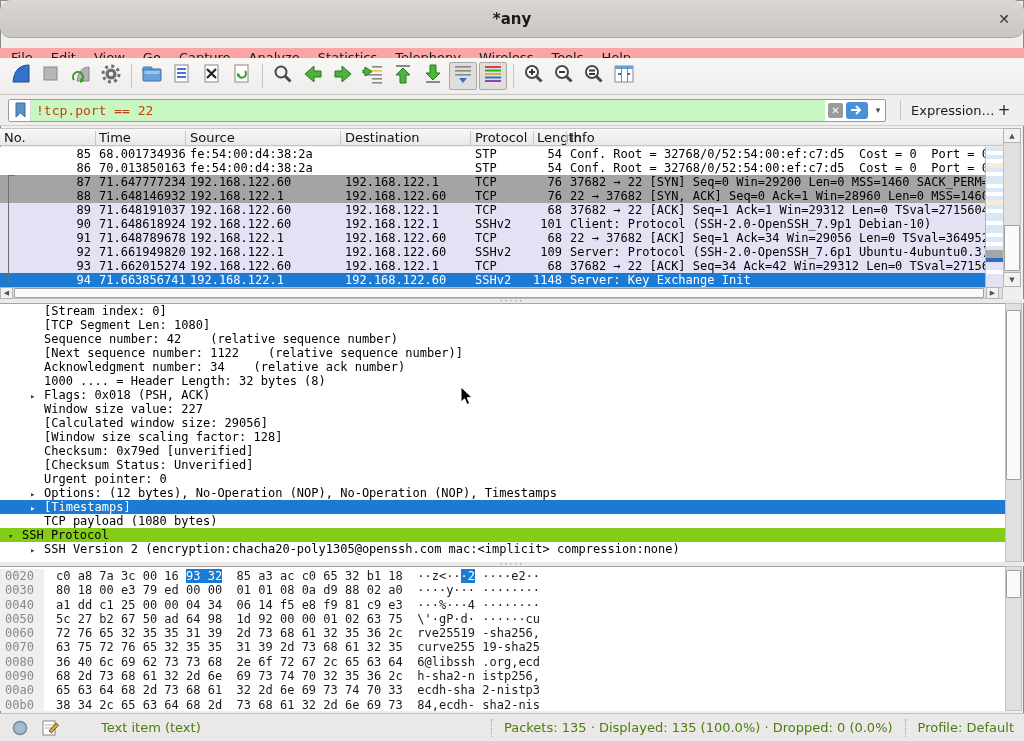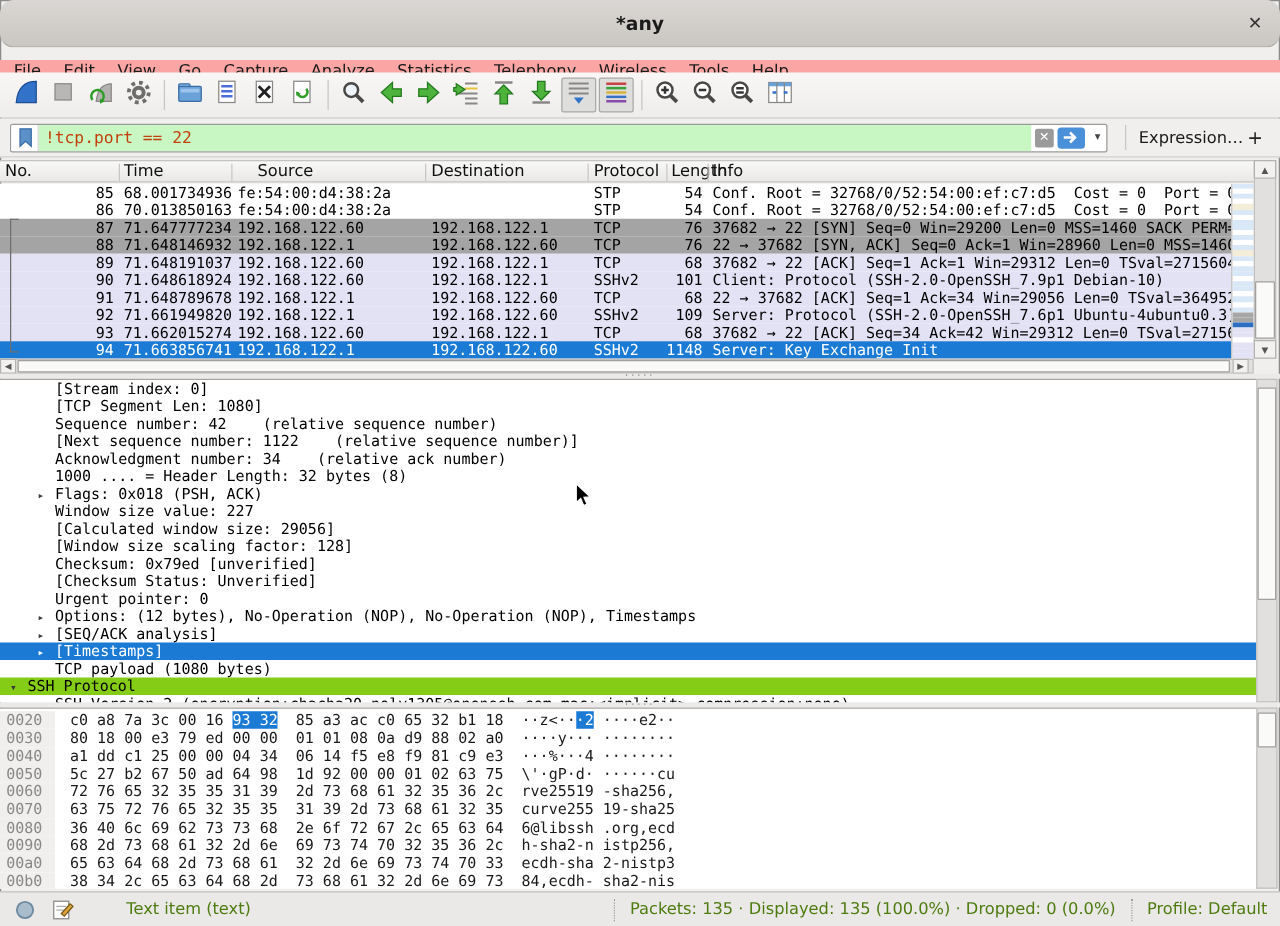--- a/index.html
+++ b/index.html
@@ -307,21 +307,21 @@
       <span id="filter-caret">▾</span>
     </div>
     <span id="expr-sep"></span>
     <span id="expression-label">Expression…</span>
     <span id="add-filter-btn">+</span>
   </div>
 
   <div id="pl-header">
       <span class="hcell" style="left: 4px;">No.</span>
       <span class="hcell" style="left: 99px;">Time</span>
-      <span class="hcell" style="left: 190px; margin-left: 16px;">Source</span>
+      <span class="hcell" style="left: 190px;">Source</span>
       <span class="hcell" style="left: 345px;">Destination</span>
       <span class="hcell" style="left: 475px;">Protocol</span>
       <span class="hcell" style="left: 537px;">Length</span>
       <span class="hcell" style="left: 570px;">Info</span>
       <span class="hsep" style="left: 95px;"></span>
       <span class="hsep" style="left: 185px;"></span>
       <span class="hsep" style="left: 340px;"></span>
       <span class="hsep" style="left: 470px;"></span>
       <span class="hsep" style="left: 533px;"></span>
       <span class="hsep" style="left: 566px;"></span>
@@ -397,21 +397,20 @@
       <div class="dl" style="padding-left: 44px;"><span class="txt">Acknowledgment number: 34    (relative ack number)</span></div>
       <div class="dl" style="padding-left: 44px;"><span class="txt">1000 .... = Header Length: 32 bytes (8)</span></div>
       <div class="dl" style="padding-left: 30px;"><span class="tri">▸</span><span class="txt">Flags: 0x018 (PSH, ACK)</span></div>
       <div class="dl" style="padding-left: 44px;"><span class="txt">Window size value: 227</span></div>
       <div class="dl" style="padding-left: 44px;"><span class="txt">[Calculated window size: 29056]</span></div>
       <div class="dl" style="padding-left: 44px;"><span class="txt">[Window size scaling factor: 128]</span></div>
       <div class="dl" style="padding-left: 44px;"><span class="txt">Checksum: 0x79ed [unverified]</span></div>
       <div class="dl" style="padding-left: 44px;"><span class="txt">[Checksum Status: Unverified]</span></div>
       <div class="dl" style="padding-left: 44px;"><span class="txt">Urgent pointer: 0</span></div>
       <div class="dl" style="padding-left: 30px;"><span class="tri">▸</span><span class="txt">Options: (12 bytes), No-Operation (NOP), No-Operation (NOP), Timestamps</span></div>
-      <div class="dl" style="padding-left: 30px;"><span class="tri">▸</span><span class="txt">[SEQ/ACK analysis]</span></div>
       <div class="dl sel" style="padding-left: 30px;"><span class="tri">▸</span><span class="txt">[Timestamps]</span></div>
       <div class="dl" style="padding-left: 44px;"><span class="txt">TCP payload (1080 bytes)</span></div>
       <div class="dl bg-gray" style="padding-left: 8px;"><span class="tri">▾</span><span class="txt">SSH Protocol</span></div>
       <div class="dl" style="padding-left: 30px;"><span class="tri">▸</span><span class="txt">SSH Version 2 (encryption:chacha20-poly1305@openssh.com mac:&lt;implicit&gt; compression:none)</span></div>
     </div>
   <div class="sb-track" style="left:1005px; top:303px; width:17px; height:259px;"></div>
   <div class="sb-thumb" style="left:1006px; top:310px; width:15px; height:170px;"></div>
 
   <div class="splitter" style="top:562px; height:4px;">·····</div>
 

